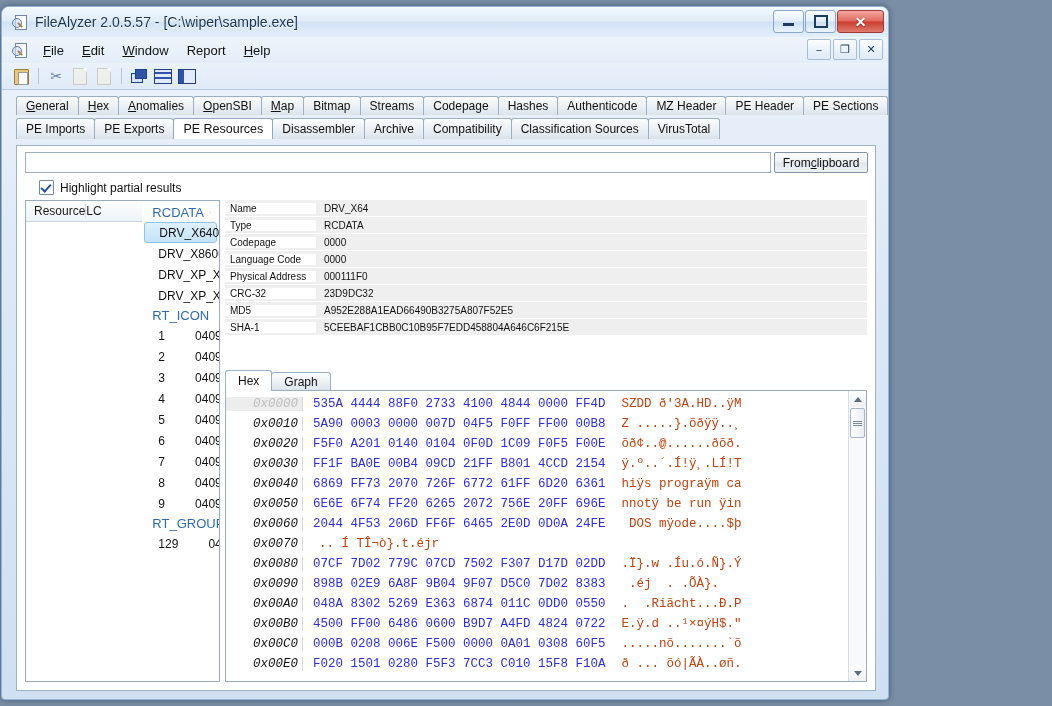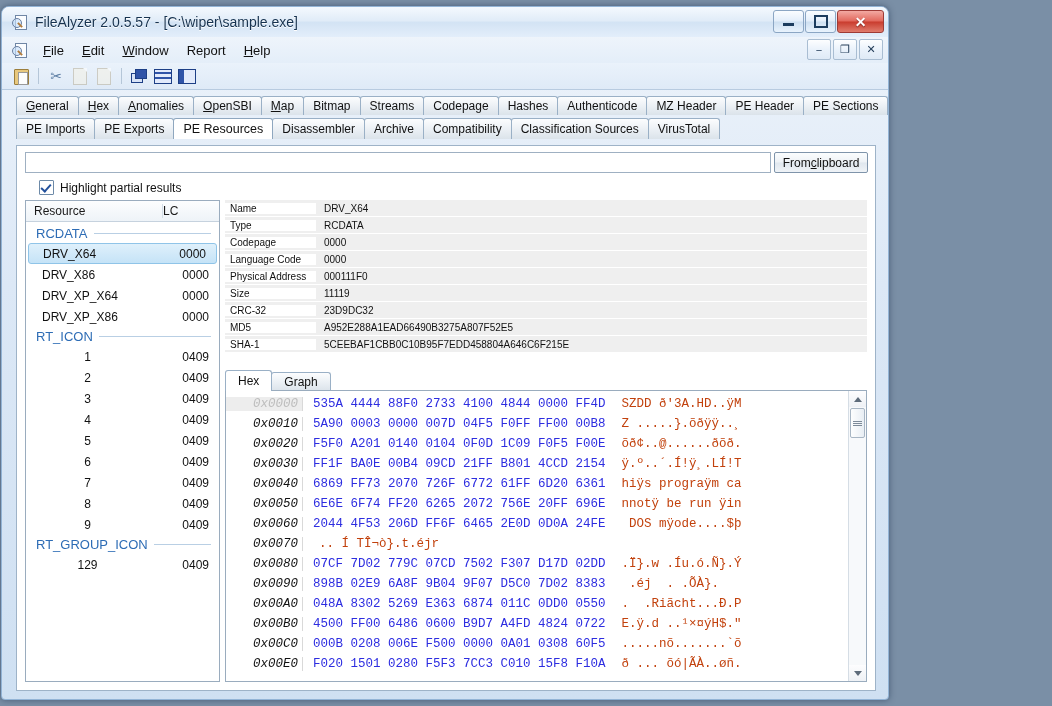--- a/index.html
+++ b/index.html
@@ -193,21 +193,21 @@
   }
   .chkbox:after{
     content:""; position:absolute; left:3px; top:1px;
     width:4px;height:8px;border:solid #23519c;border-width:0 2px 2px 0;
     transform: rotate(42deg);
   }
   
   .tree-wrap {
     position:absolute; left:8px; top:54px; width:195px; bottom:8px;
     border:1px solid #9aacbe; background:#fff; box-sizing:border-box;
-    display:flex; flex-direction:column;
+    display:flex; 
   }
   .tree-head {
     display:flex; height:20px; flex:none;
     border-bottom:1px solid #c6d2de;
     background: linear-gradient(to bottom,#fcfdfe,#eef3f8);
     font-size:12px; color:#1a1a1a; align-items:center;
   }
   .tree-head .c1 { flex:1; padding-left:8px; }
   .tree-head .c2 { width:56px; padding-left:0; border-left:1px solid #d4dee7; }
   .tree-body { flex:1; overflow:hidden; padding-top:2px; }
@@ -548,24 +548,20 @@
           </div>
           <div class="prop-row">
             <span class="k">Language Code</span>
             <span class="v">0000</span>
           </div>
           <div class="prop-row">
             <span class="k">Physical Address</span>
             <span class="v">000111F0</span>
           </div>
           <div class="prop-row">
-            <span class="k">Size</span>
-            <span class="v">11119</span>
-          </div>
-          <div class="prop-row">
             <span class="k">CRC-32</span>
             <span class="v">23D9DC32</span>
           </div>
           <div class="prop-row">
             <span class="k">MD5</span>
             <span class="v">A952E288A1EAD66490B3275A807F52E5</span>
           </div>
           <div class="prop-row">
             <span class="k">SHA-1</span>
             <span class="v">5CEEBAF1CBB0C10B95F7EDD458804A646C6F215E</span>

